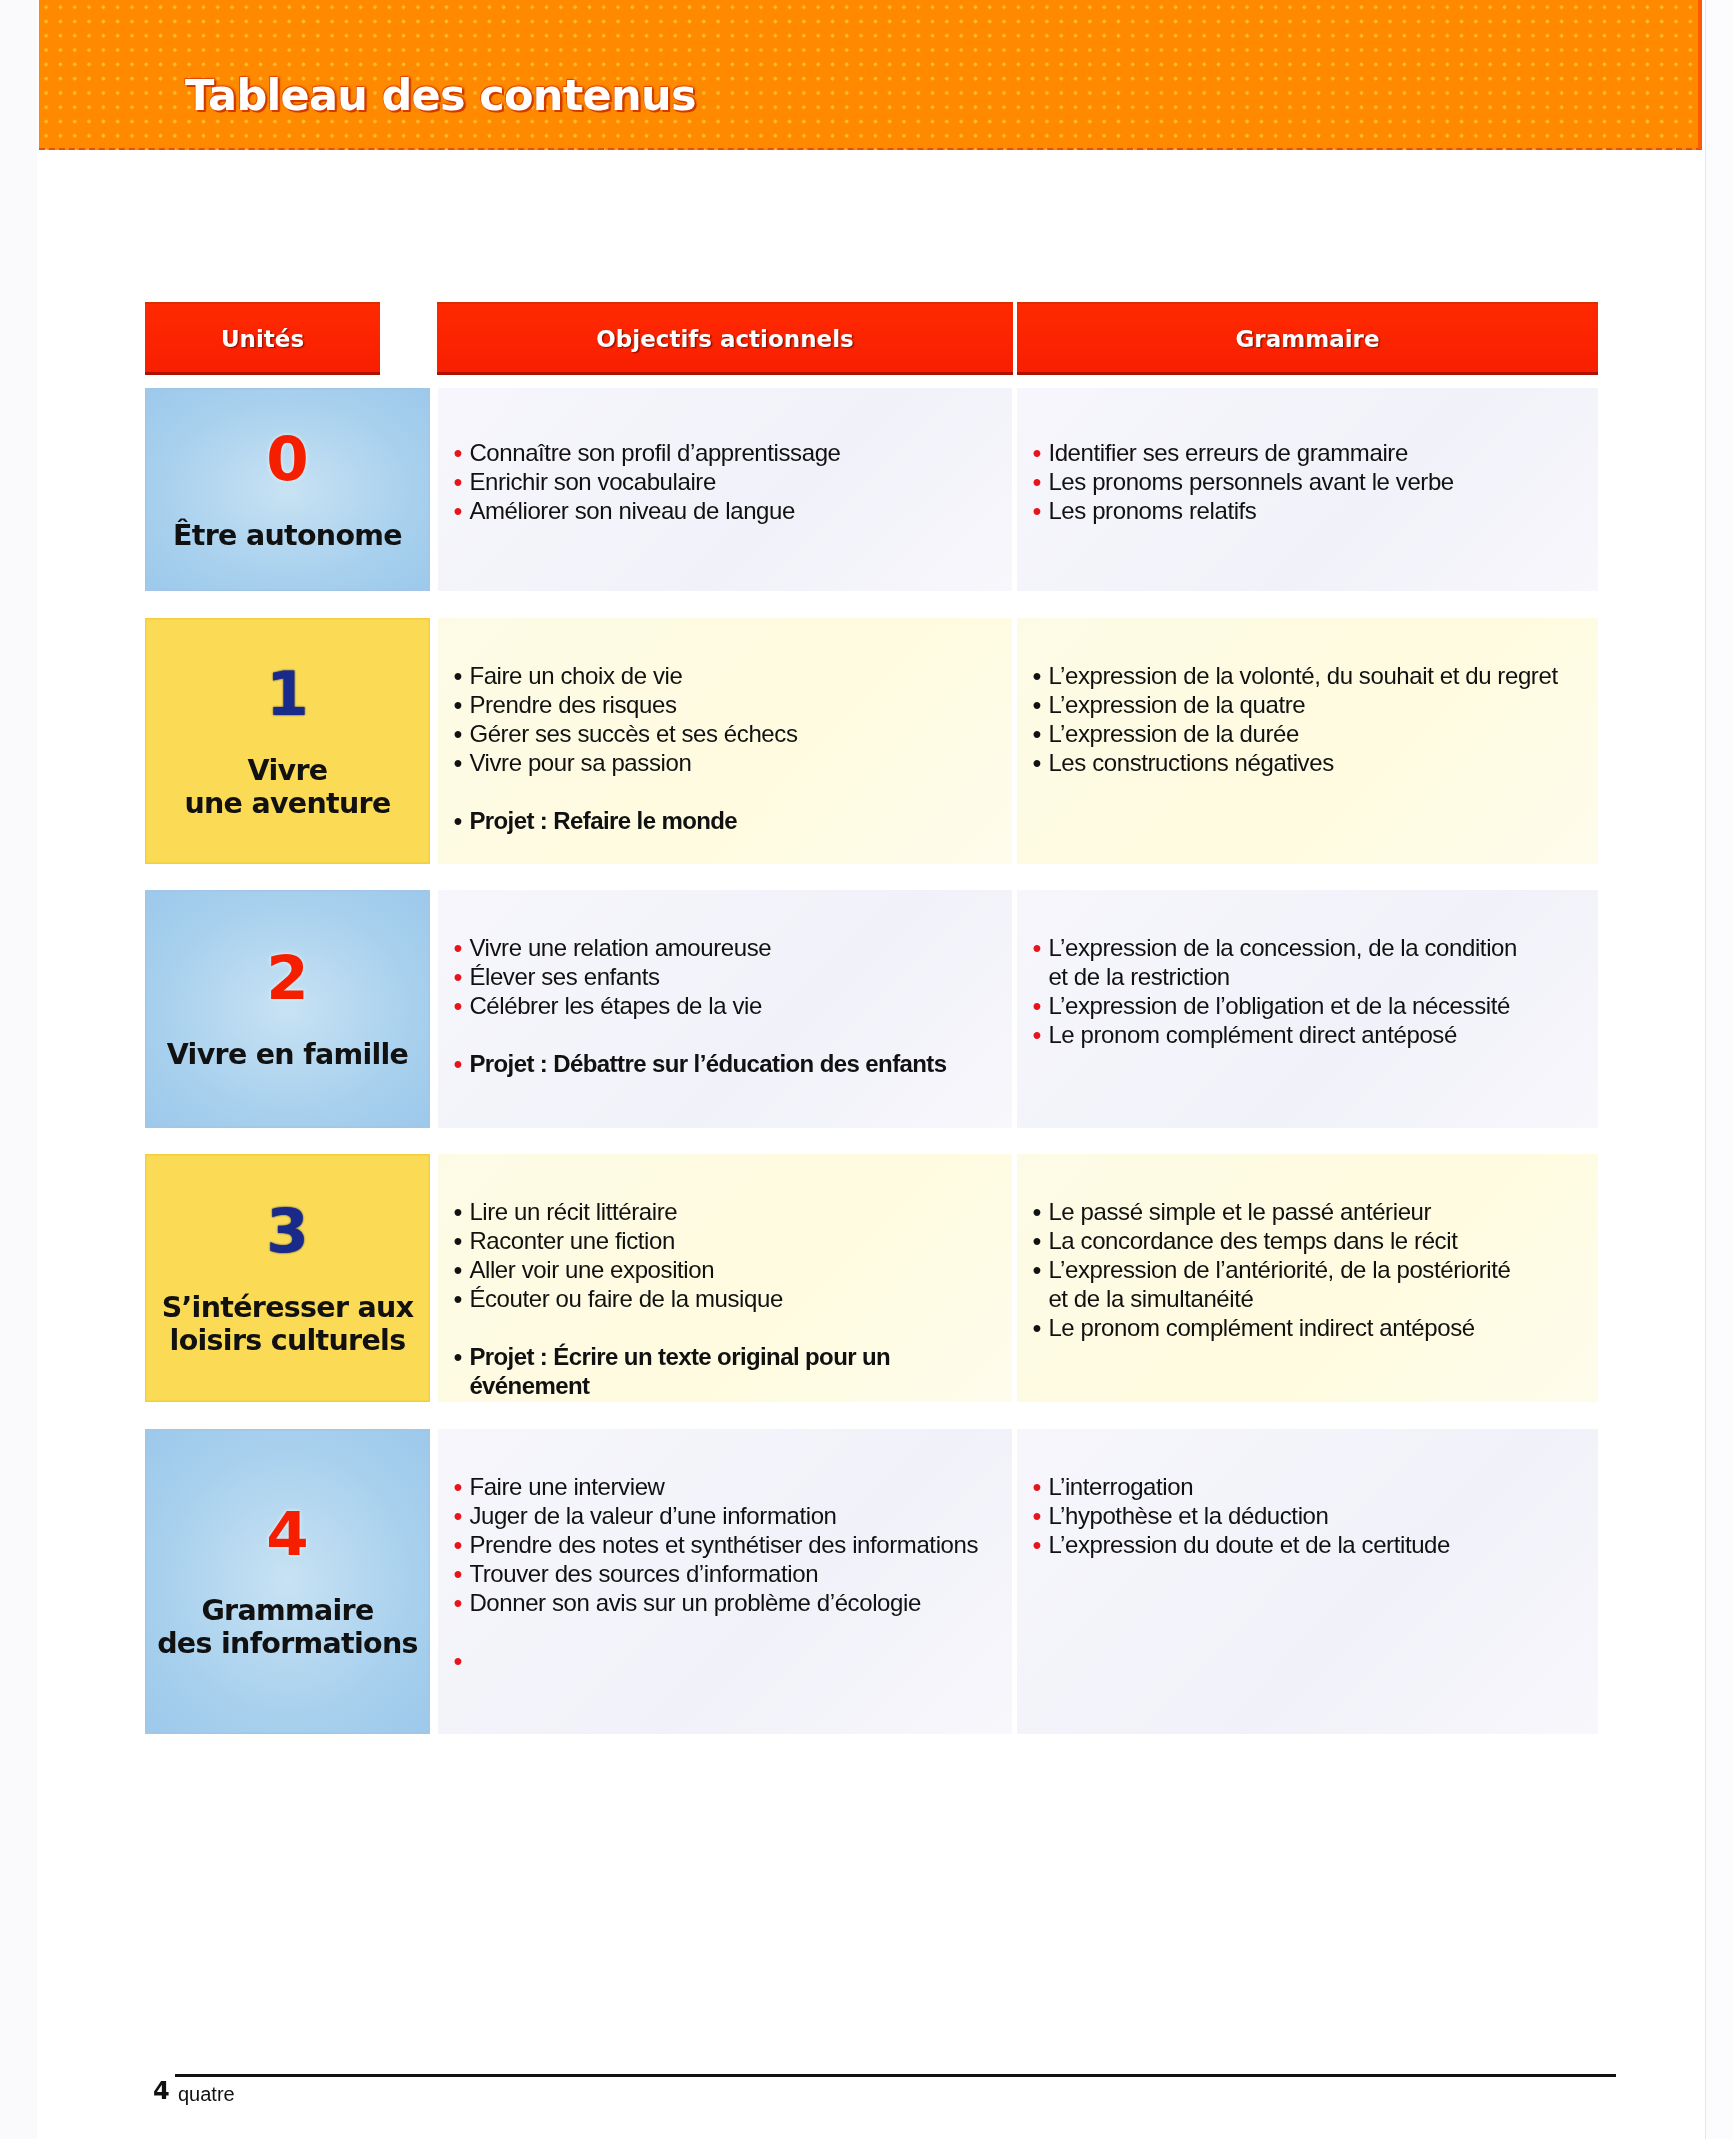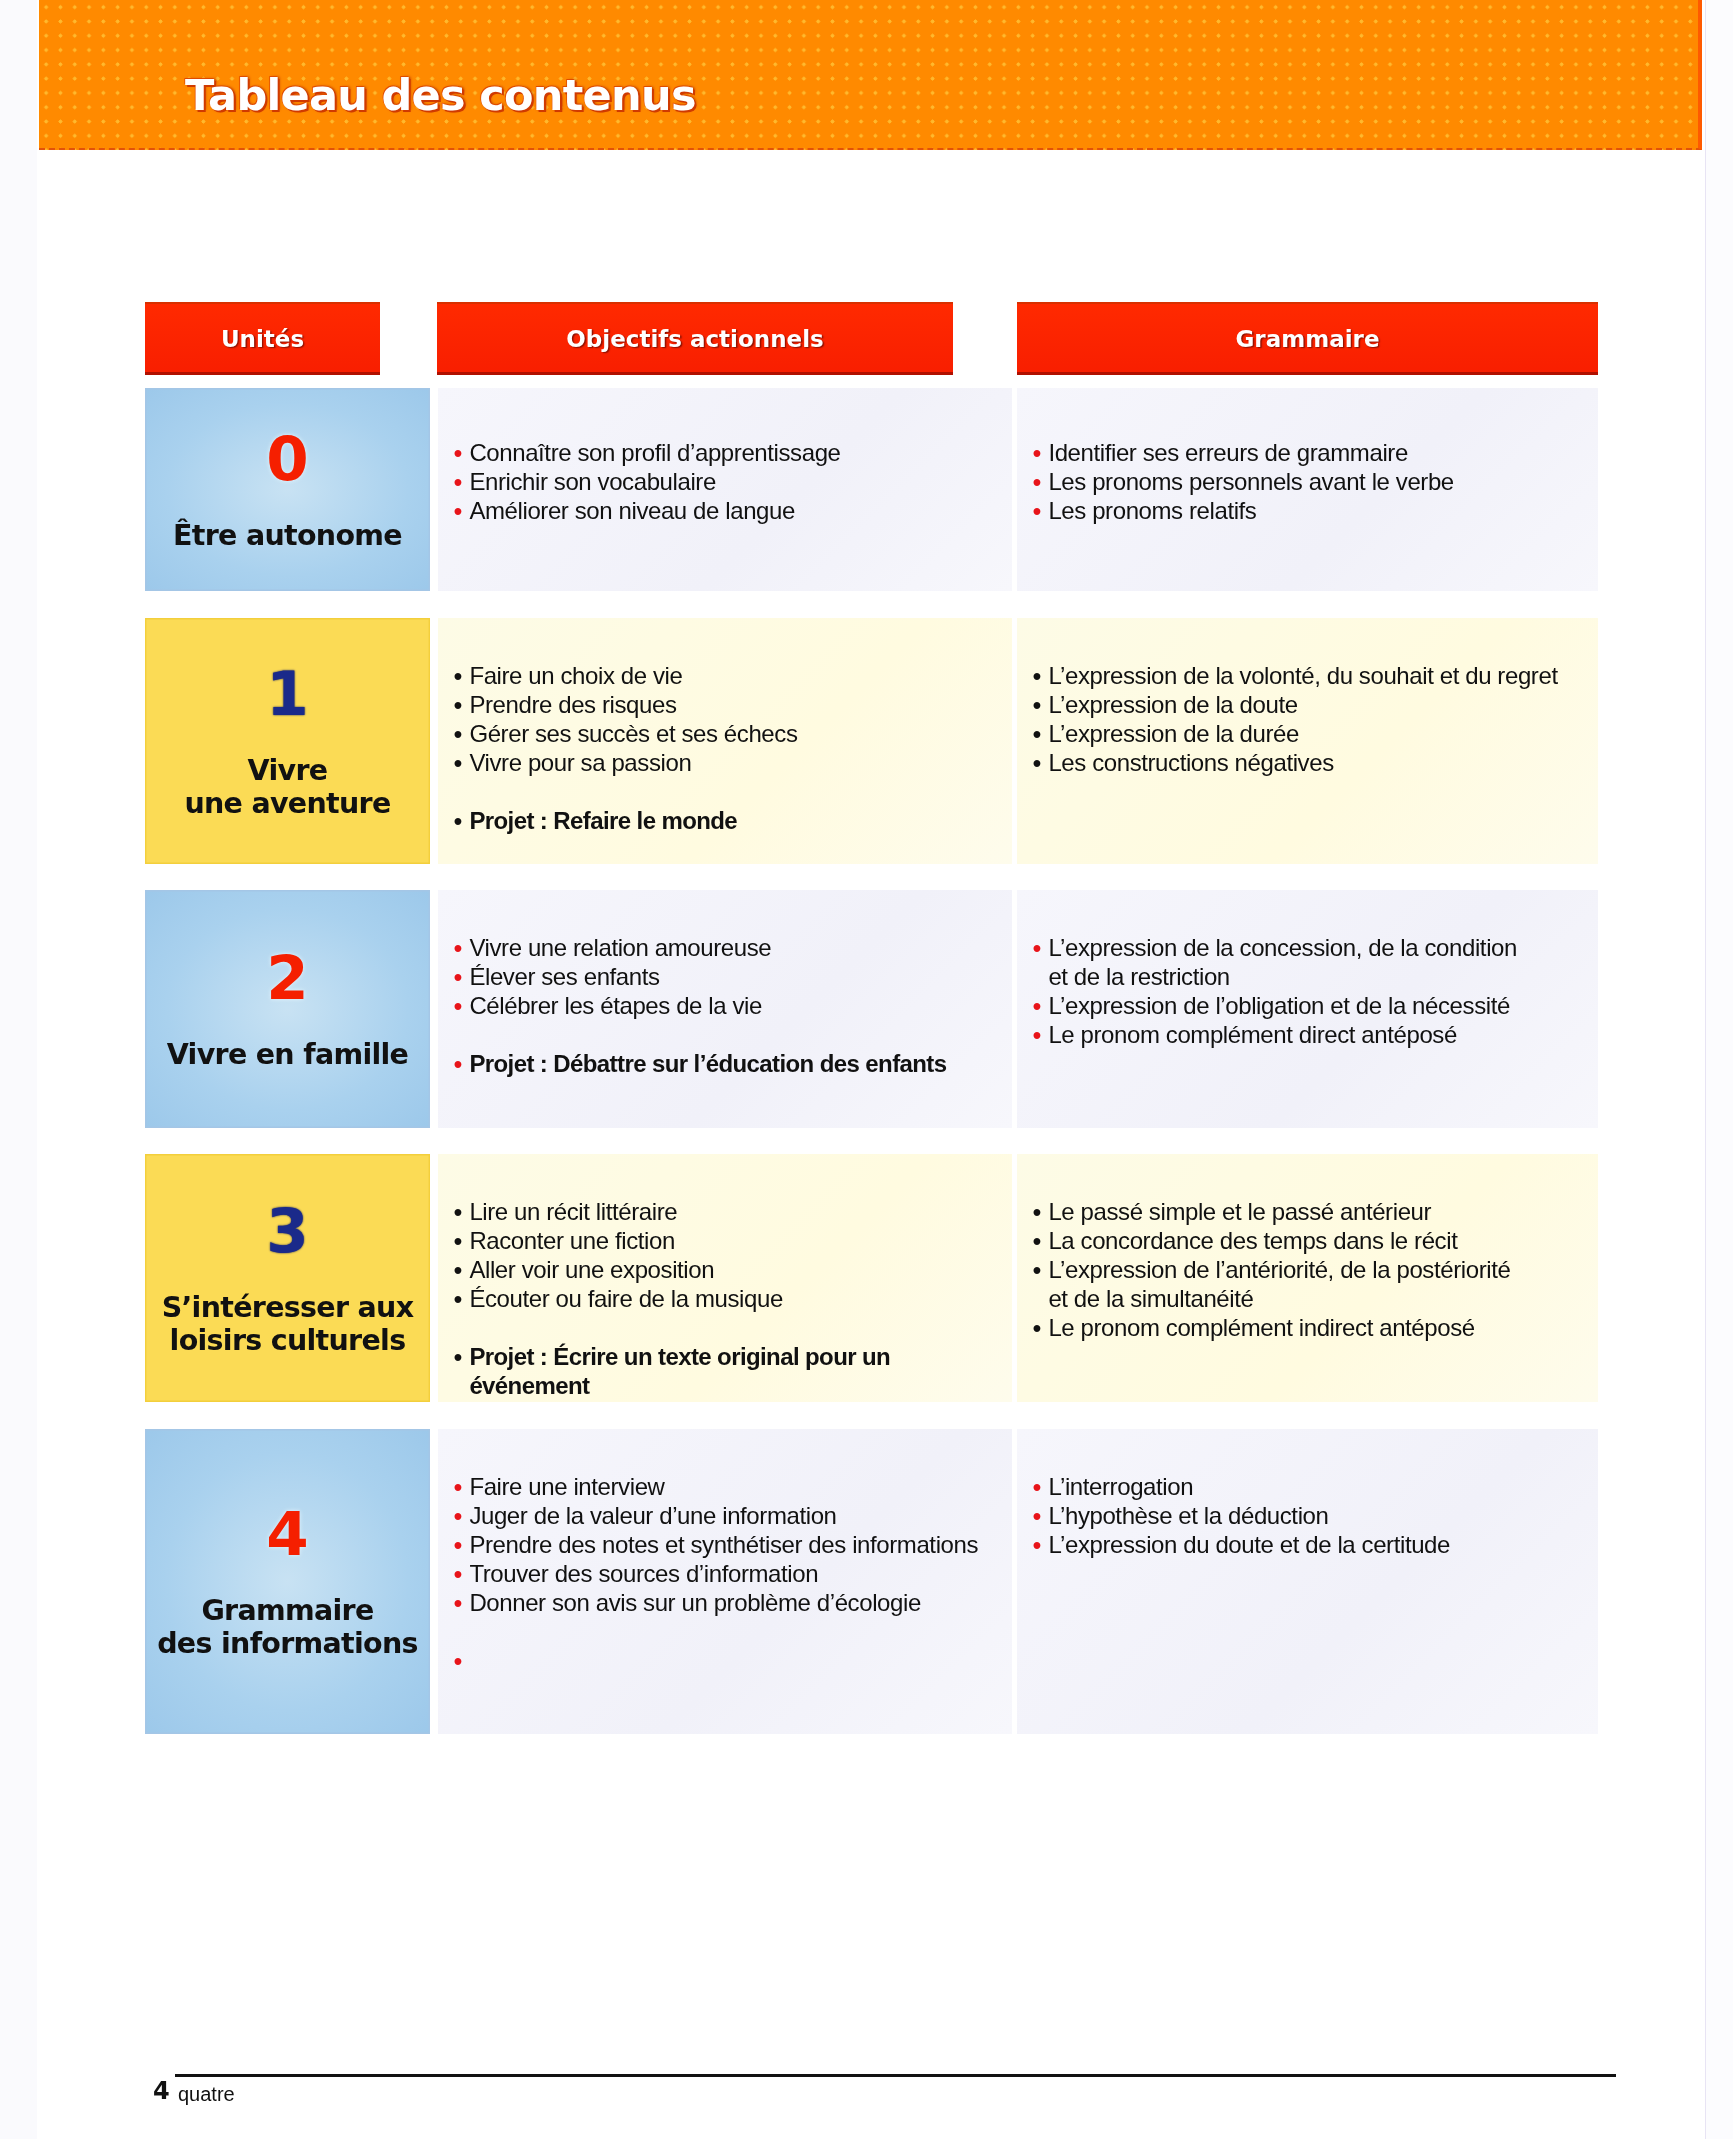--- a/index.html
+++ b/index.html
@@ -96,21 +96,21 @@
 <div class="page-edge-left"></div>
 <div class="page-edge-right"></div>
 
 <div class="banner">
   <div class="banner-title">Tableau des contenus</div>
 </div>
 
 <div class="table">
   <div class="head-row">
     <div class="head-cell" style="left:0;width:235px;">Unités</div>
-    <div class="head-cell" style="left:292px;width:516px;">Objectifs actionnels</div>
+    <div class="head-cell" style="left:292px;width:576px;">Objectifs actionnels</div>
     <div class="head-cell" style="left:872px;width:581px;">Grammaire</div>
   </div>
 
   <div id="rows">
       <div class="unit-row" style="top: 86px; height: 203px;">
         <div class="unit-cell blue">
           <div class="unit-number red">0</div>
           <div class="unit-title">Être autonome</div>
         </div>
         <div class="content-cell c-obj bg-blue" style="padding-top: 50px;">
@@ -139,21 +139,21 @@
             <li><span class="bullet black">•</span><span>Faire un choix de vie</span></li>
             <li><span class="bullet black">•</span><span>Prendre des risques</span></li>
             <li><span class="bullet black">•</span><span>Gérer ses succès et ses échecs</span></li>
             <li><span class="bullet black">•</span><span>Vivre pour sa passion</span></li>
           </ul>
           <div class="project"><span class="bullet black">•</span><span>Projet : Refaire le monde</span></div>
         </div>
         <div class="content-cell c-gram bg-yellow" style="padding-top: 43px;">
           <ul class="items">
             <li><span class="bullet black">•</span><span>L’expression de la volonté, du souhait et du regret</span></li>
-            <li><span class="bullet black">•</span><span>L’expression de la doute</span></li>
+            <li><span class="bullet black">•</span><span>L’expression de la quatre</span></li>
             <li><span class="bullet black">•</span><span>L’expression de la durée</span></li>
             <li><span class="bullet black">•</span><span>Les constructions négatives</span></li>
           </ul>
         </div>
       </div>
       <div class="unit-row" style="top: 588px; height: 238px;">
         <div class="unit-cell blue">
           <div class="unit-number red">2</div>
           <div class="unit-title">Vivre en famille</div>
         </div>

